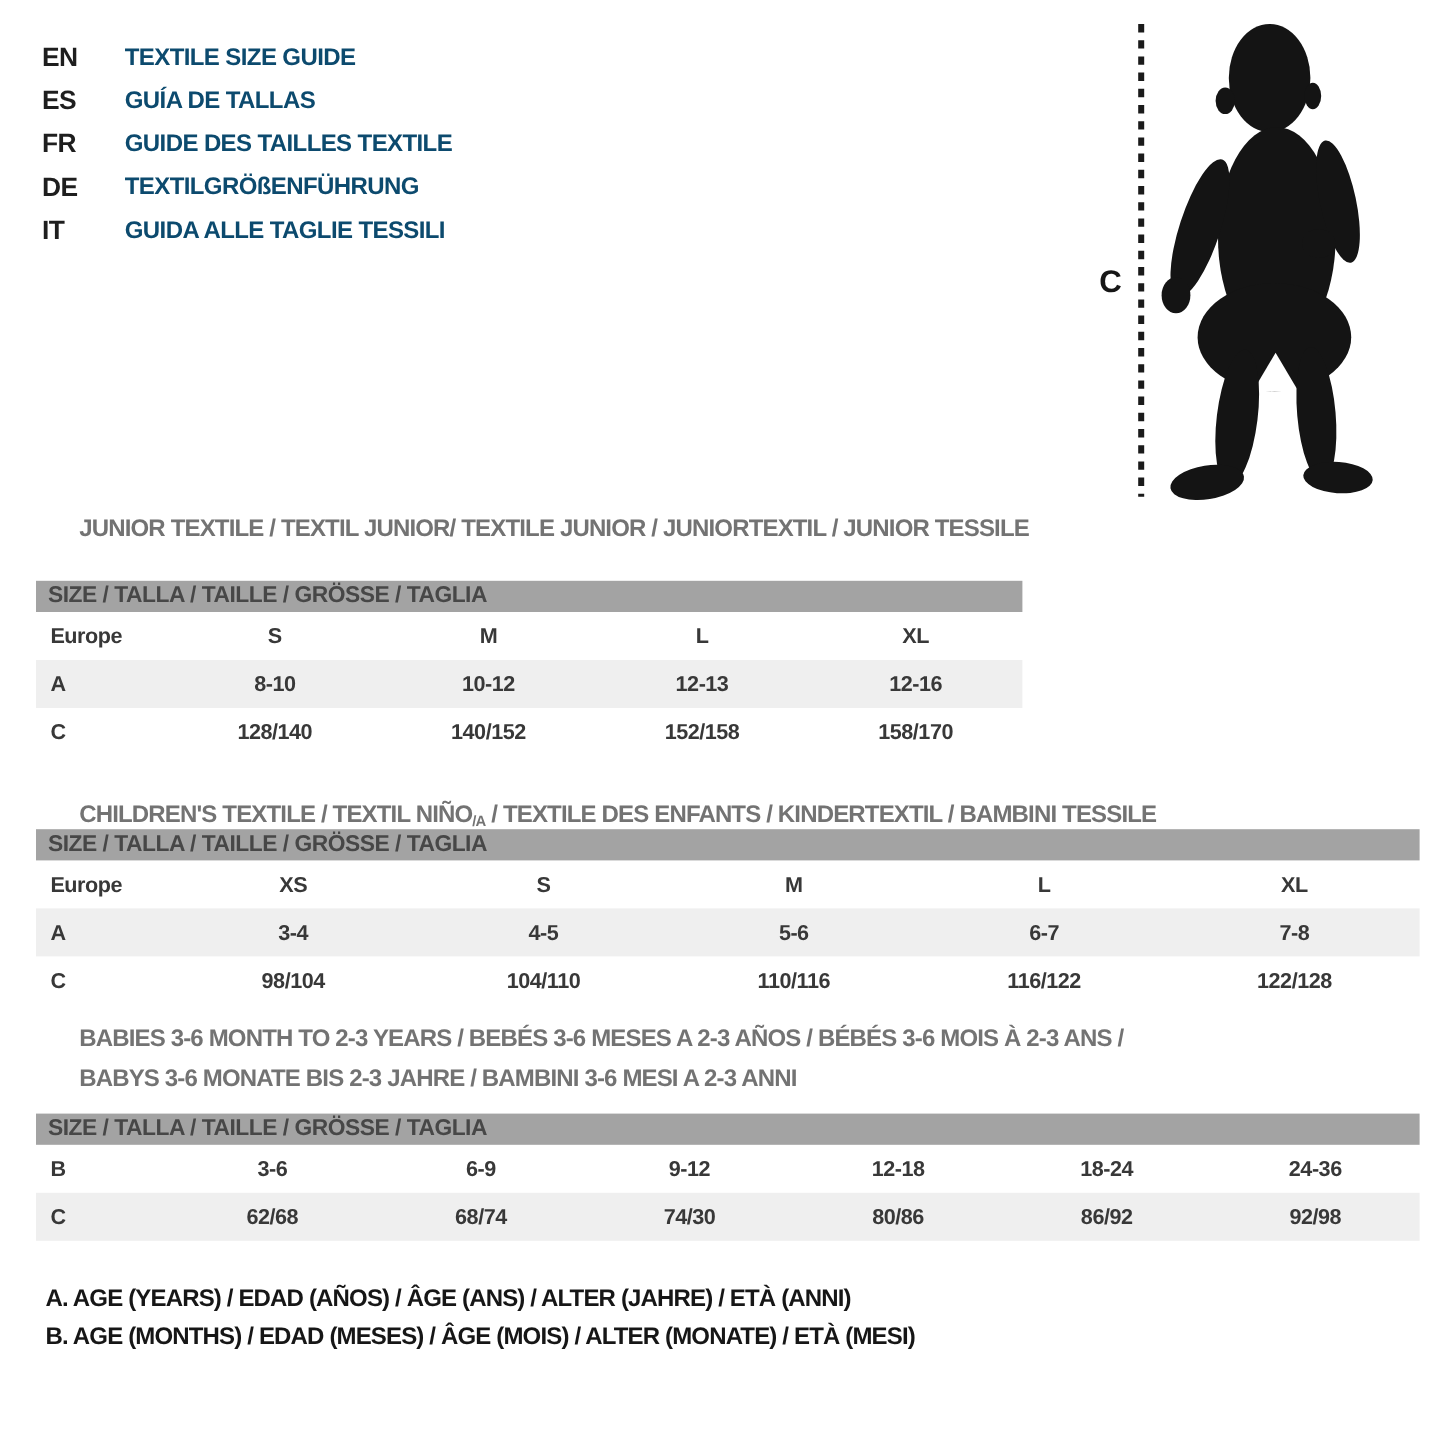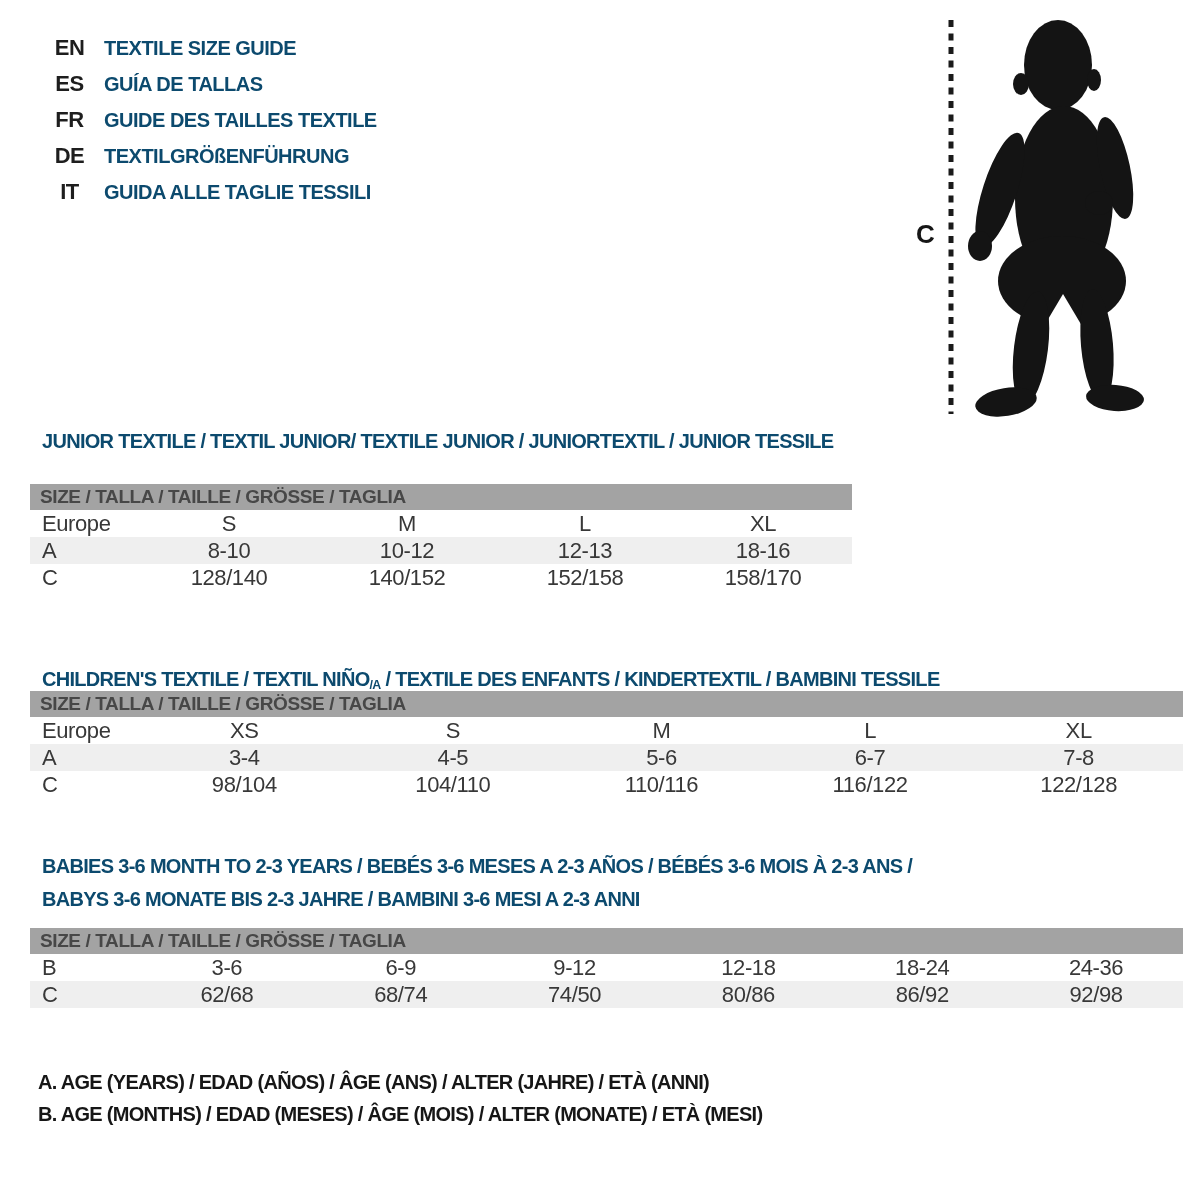--- a/index.html
+++ b/index.html
@@ -8,51 +8,51 @@
     position:relative;
     background:#ffffff;
     font-family:"Liberation Sans", sans-serif;
     color:#1e1e1e;
     overflow:hidden;
     -webkit-font-smoothing:antialiased;
   }
   .abs { position:absolute; }
 
   
-  .lang-block { left:35px; top:30px;text-align:center; }
+  .lang-block { left:35px; top:30px; }
   .lang-row { display:flex; height:36px; align-items:center; }
   .lang-code {
     width:69px; font-size:22px; font-weight:700; letter-spacing:-0.5px; color:#1e1e1e;
   }
   .lang-title {
     font-size:20px; font-weight:700; letter-spacing:-0.5px; color:#0c4a6e; white-space:nowrap;
   }
 
   
   .figure-svg { left:900px; top:0; width:300px; height:440px; }
   .figure-svg text {
     font-family:"Liberation Sans", sans-serif; font-weight:700; font-size:26px; fill:#161616;
   }
 
   
   .section-title {
-    font-size:20px; font-weight:700; letter-spacing:-0.7px; color:#0c4a6e; white-space:nowrap;
+    font-size:20px; font-weight:700; letter-spacing:-0.7px; color:#737373; white-space:nowrap;margin-left:24px;
   }
   .title-sub { font-size:0.62em; vertical-align:-0.28em; font-weight:700; }
 
   
   .size-table { left:30px; }
   .size-bar {
     height:26px; background:#a3a3a3; color:#474747;
     font-size:19px; font-weight:700; letter-spacing:-0.4px;
     line-height:26px; padding-left:10px;
   }
   .trow {
-    display:flex; height:27px; align-items:center;
-    font-size:22px; font-weight:400; letter-spacing:-0.4px; color:#383838;
+    display:flex; height:40px; align-items:center;
+    font-size:18px; font-weight:700; letter-spacing:-0.4px; color:#383838;
   }
   .trow.shaded { background:#efefef; }
   .rlabel { width:110px; padding-left:12px; flex:0 0 110px; }
   .cell { flex:1; text-align:center; }
 
   
   .legend-block { left:38px; top:1067px; }
   .legend-line {
     font-size:20px; font-weight:700; letter-spacing:-0.7px; color:#161616;
     line-height:31.5px; white-space:nowrap;
@@ -116,21 +116,21 @@
     <span class="cell">S</span>
     <span class="cell">M</span>
     <span class="cell">L</span>
     <span class="cell">XL</span>
   </div>
   <div class="trow shaded">
     <span class="rlabel">A</span>
     <span class="cell">8-10</span>
     <span class="cell">10-12</span>
     <span class="cell">12-13</span>
-    <span class="cell">18-16</span>
+    <span class="cell">12-16</span>
   </div>
   <div class="trow">
     <span class="rlabel">C</span>
     <span class="cell">128/140</span>
     <span class="cell">140/152</span>
     <span class="cell">152/158</span>
     <span class="cell">158/170</span>
   </div>
 </div>
 
@@ -177,21 +177,21 @@
     <span class="cell">6-9</span>
     <span class="cell">9-12</span>
     <span class="cell">12-18</span>
     <span class="cell">18-24</span>
     <span class="cell">24-36</span>
   </div>
   <div class="trow shaded">
     <span class="rlabel">C</span>
     <span class="cell">62/68</span>
     <span class="cell">68/74</span>
-    <span class="cell">74/50</span>
+    <span class="cell">74/30</span>
     <span class="cell">80/86</span>
     <span class="cell">86/92</span>
     <span class="cell">92/98</span>
   </div>
 </div>
 
 <div class="abs legend-block">
   <div class="legend-line">A. AGE (YEARS) / EDAD (AÑOS) / ÂGE (ANS) / ALTER (JAHRE) / ETÀ (ANNI)</div>
   <div class="legend-line">B. AGE (MONTHS) / EDAD (MESES) / ÂGE (MOIS) / ALTER (MONATE) / ETÀ (MESI)</div>
 </div>

